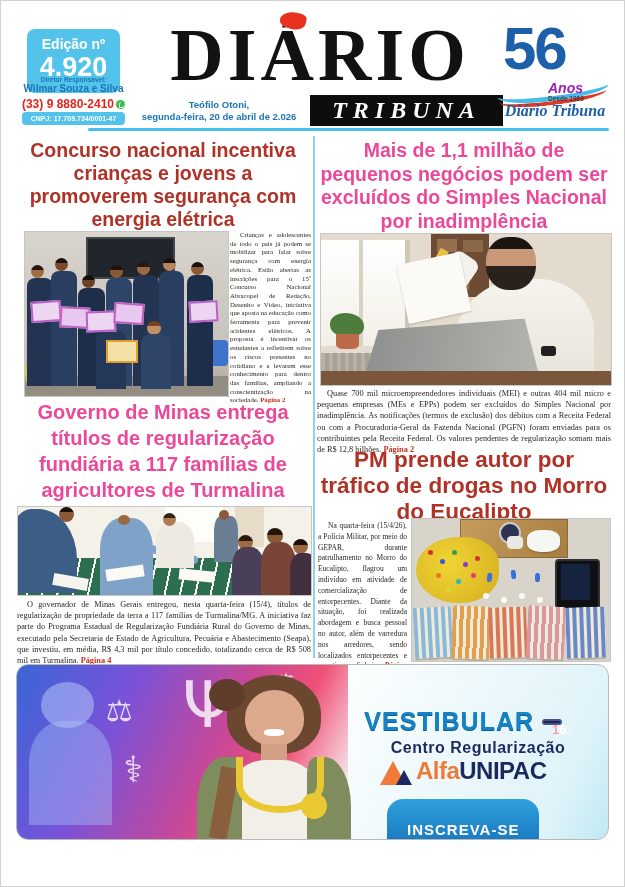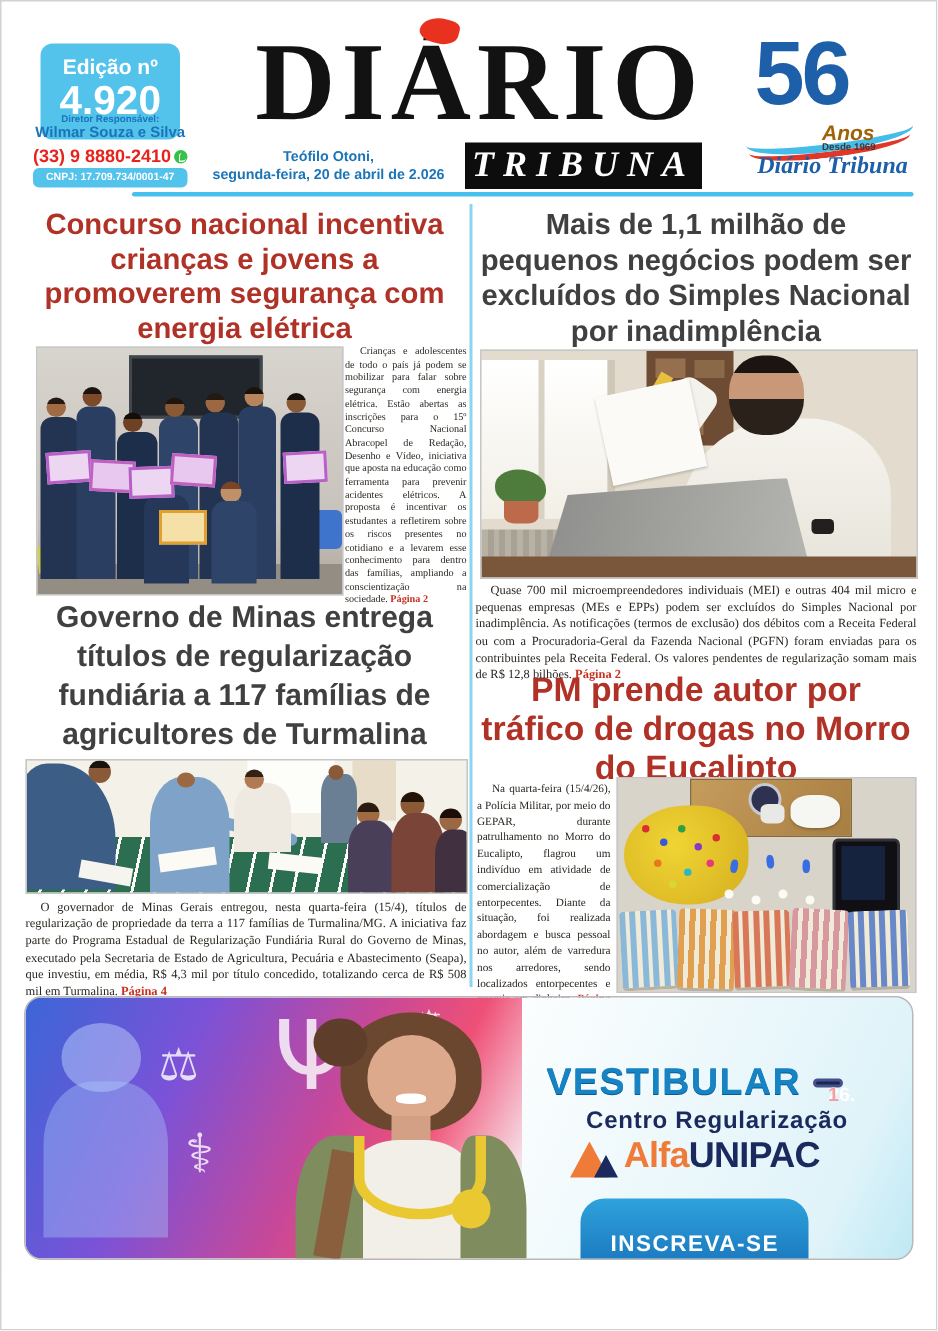--- a/index.html
+++ b/index.html
@@ -19,37 +19,37 @@
   .wa-badge i{position:absolute;left:2.5px;top:2px;width:4px;height:5px;border:1px solid #fff;border-radius:50% 50% 50% 0;border-top:none;border-right:none;}
   .cnpj-pill{left:22px;top:112px;width:103px;height:13px;background:#54c3ec;border-radius:4px;
              color:#fff;font-size:7px;font-weight:bold;text-align:center;line-height:13px;}
   .masthead{left:142px;top:16px;width:356px;text-align:center;font-family:"Liberation Serif",serif;
             font-weight:bold;font-size:74px;line-height:78px;letter-spacing:4px;color:#121212;white-space:nowrap;}
   .acc{position:relative;display:inline-block;}
   .accpaint{position:absolute;left:34%;top:-4px;width:26px;height:17px;background:#e8311f;
             border-radius:70% 30% 55% 45%;transform:rotate(14deg);}
   .dateline{left:128px;top:99px;width:182px;text-align:center;font-size:9.5px;line-height:11.5px;
             font-weight:bold;color:#1a74b8;}
-  .tribuna-box{left:310px;top:95px;width:158px;height:31px;background:#0d0d0d;color:#fff;
+  .tribuna-box{left:310px;top:95px;width:193px;height:31px;background:#0d0d0d;color:#fff;
                font-family:"Liberation Serif",serif;font-style:italic;font-weight:bold;font-size:24px;
                text-align:center;line-height:31px;letter-spacing:6px;}
   .anniv-number{left:503px;top:18px;font-size:60px;line-height:62px;font-weight:bold;color:#1d5fa8;letter-spacing:-2px;}
   .swoosh-blue{left:497px;top:80px;width:112px;height:16px;border-bottom:5px solid #46bce8;border-radius:50%;transform:rotate(-7deg);}
   .swoosh-red{left:499px;top:87px;width:108px;height:14px;border-bottom:4px solid #e03828;border-radius:50%;transform:rotate(-7deg);}
-  .anniv-anos{left:548px;top:80px;font-size:14px;font-weight:bold;font-style:italic;color:#a16207;}
+  .anniv-anos{left:548px;top:80px;font-size:14px;font-weight:bold;font-style:italic;color:#a21caf;}
   .anniv-since{left:548px;top:95px;font-size:6.5px;font-weight:bold;color:#3a3a3a;}
   .anniv-brand{left:498px;top:102px;width:114px;text-align:center;font-family:"Liberation Serif",serif;
                font-style:italic;font-weight:bold;font-size:16px;color:#1d5fa8;}
   .header-rule{left:88px;top:128px;width:521px;height:3px;background:#46c0ec;border-radius:2px;}
   .col-divider{left:313px;top:136px;width:2px;height:522px;background:#8ed4f2;}
 
   
   .hl{font-weight:bold;text-align:center;}
   .hl-red{color:#b03227;}
-  .hl-blue{color:#404040;}
+  .hl-blue{color:#ec4899;}
   .body-serif{font-family:"Liberation Serif",serif;text-align:justify;color:#2b2620;}
   .body-serif p{margin:0;text-indent:10px;}
   .pgref{color:#c7311f;font-weight:bold;}
 
   .photo{position:absolute;overflow:hidden;border:1px solid #c6c6c6;background:#ddd;}
   .photo *{position:absolute;}
 
   
   .ad{left:16px;top:664px;width:591px;height:174px;border:1px solid #b8b8b8;border-radius:12px;
       overflow:hidden;background:linear-gradient(115deg,#ffffff 45%,#dff3f9 90%,#bfe9f4);}

